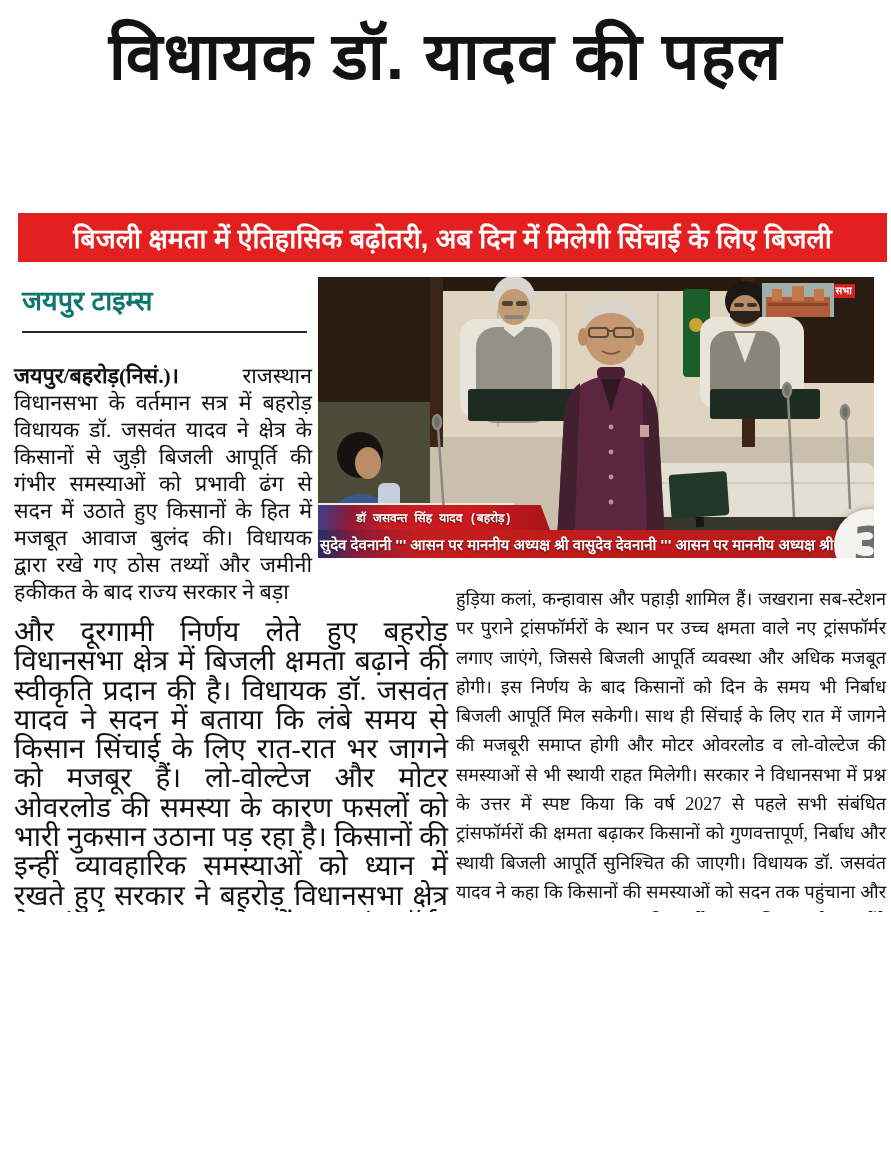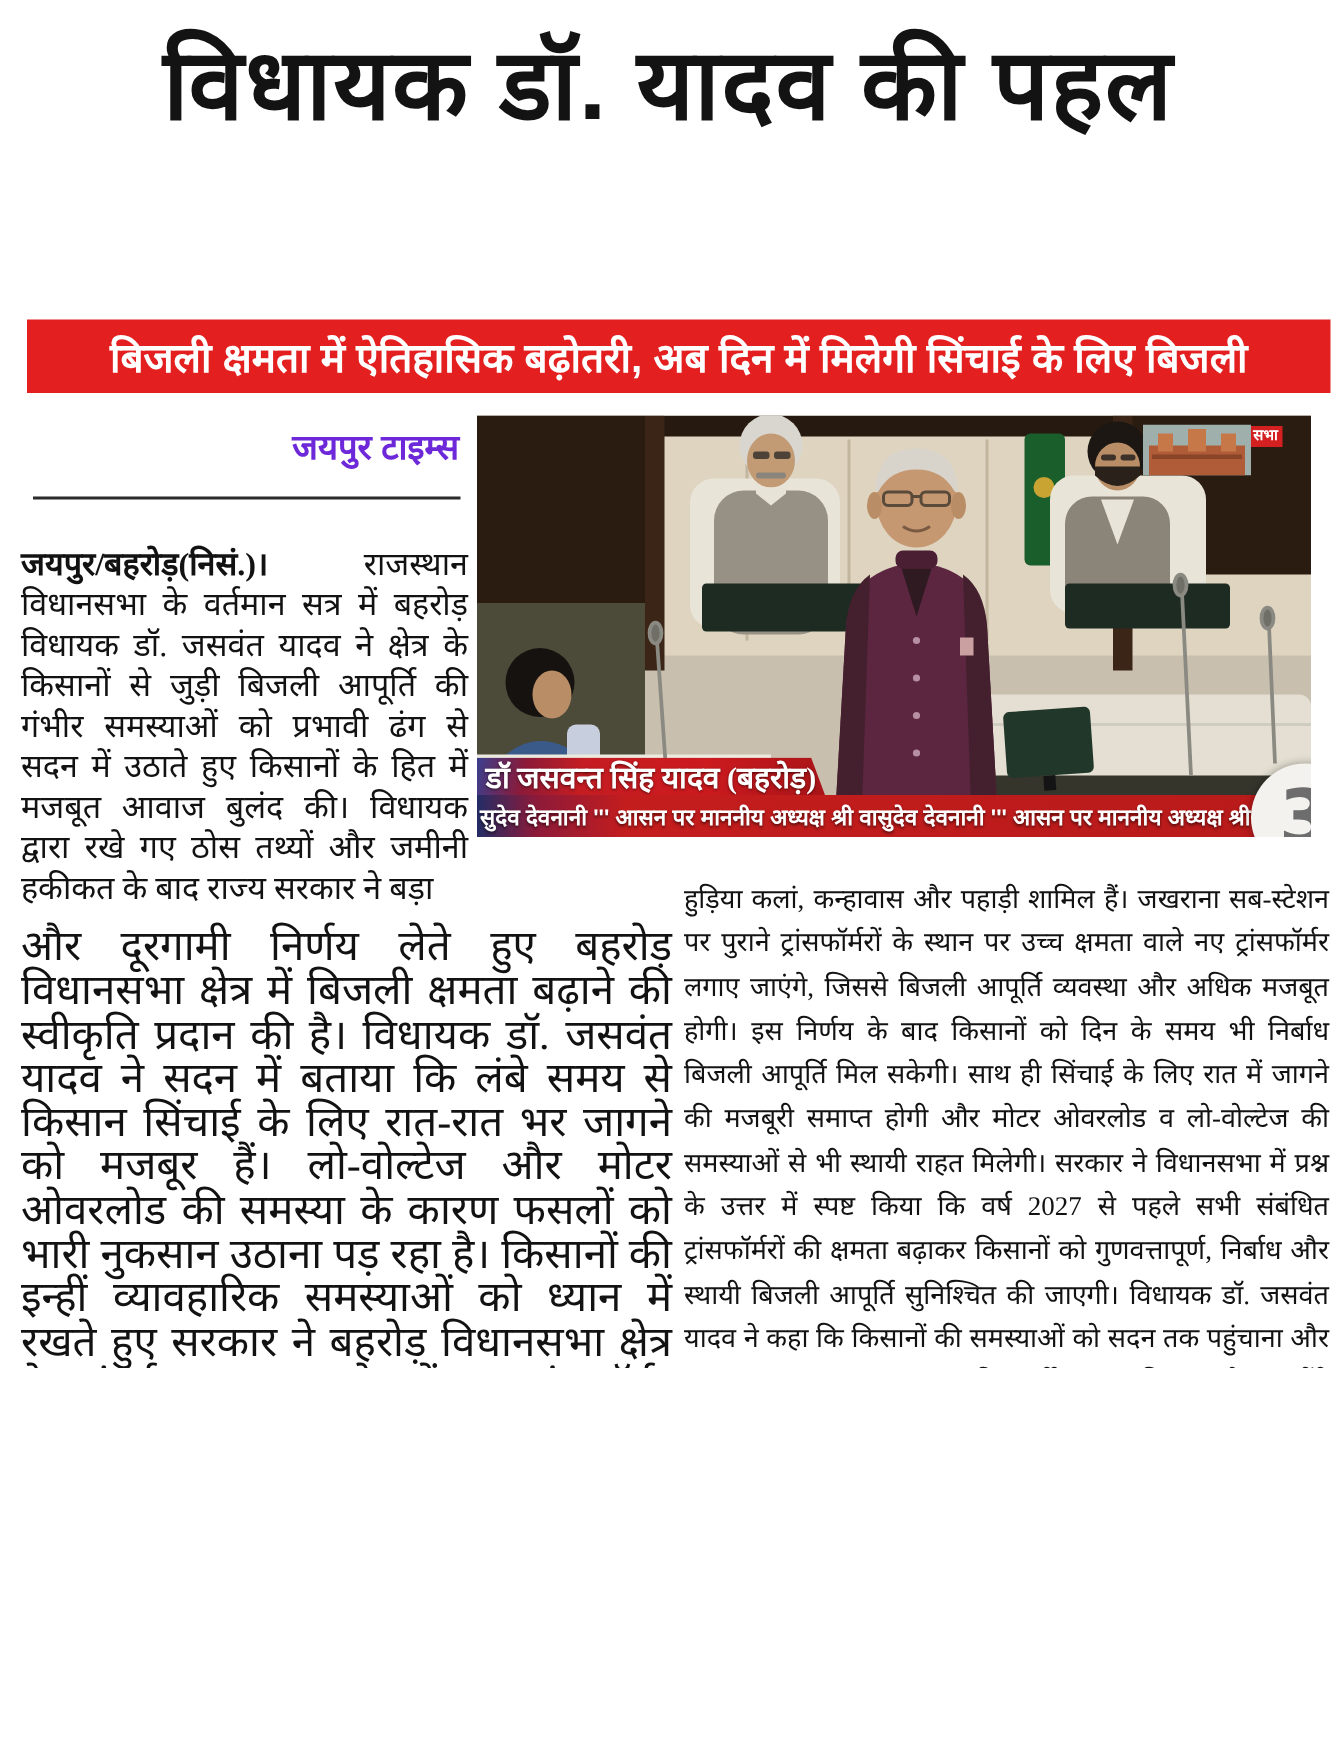--- a/index.html
+++ b/index.html
@@ -10,22 +10,22 @@
   .headline{position:absolute;left:12px;top:8px;width:867px;text-align:center;
             font-family:"Liberation Sans", sans-serif;font-weight:800;color:#131313;
             font-size:66px;line-height:96px;letter-spacing:1px;}
 
   
   .banner{position:absolute;left:18px;top:213px;width:869px;height:49px;background:#e31f1f;
           display:flex;align-items:center;justify-content:center;
           font-family:"Liberation Sans", sans-serif;font-weight:700;color:#ffffff;font-size:27px;}
 
   
-  .byline{position:absolute;left:22px;top:281px;width:284px;text-align:right;
-          font-family:"Liberation Sans", sans-serif;font-weight:700;font-size:23px;color:#6d28d9;}
+  .byline{position:absolute;left:22px;top:281px;width:284px;text-align:left;
+          font-family:"Liberation Sans", sans-serif;font-weight:700;font-size:27px;color:#0f766e;}
   .byline-rule{position:absolute;left:22px;top:331px;width:285px;border-top:2px solid #2b2b2b;}
 
   
   .bodytext{position:absolute;text-align:justify;color:#121212;}
   .col1-narrow{left:14px;top:341px;width:298px;font-size:21.5px;line-height:27px;}
   .col1-wide{left:14px;top:589px;width:434px;font-size:28px;line-height:29.3px;}
   .col2{left:456px;top:567px;width:430px;font-size:18px;line-height:29.3px;}
   .dateline{font-weight:bold;}
 
   
@@ -36,21 +36,21 @@
   .logo-box{position:absolute;right:12px;top:6px;width:100px;text-align:center;}
   .logo-labels{display:flex;justify-content:center;margin-top:1px;
                font-family:"Liberation Sans", sans-serif;font-weight:700;font-size:10px;line-height:14px;}
   .logo-raj{background:#f2efe8;color:#c02020;padding:0 3px;}
   .logo-vs{background:#d42020;color:#ffffff;padding:0 3px;}
 
   .name-plate{position:absolute;left:0;top:228px;width:232px;height:25px;
               background:linear-gradient(100deg,#3b3f8e 0%,#8c1a38 14%,#c41d22 30%,#cc1a1f 65%,#a81418 100%);
               clip-path:polygon(0 0,96% 0,100% 100%,0 100%);
               display:flex;align-items:center;justify-content:center;
-              font-family:Liberation Serif, serif;font-weight:700;font-size:20px;color:#ffffff;
+              font-family:Liberation Mono, monospace;font-weight:700;font-size:12px;color:#ffffff;
               text-shadow:0 1px 2px rgba(0,0,0,.55);}
   .ticker{position:absolute;left:0;top:253px;width:556px;height:28px;
           background:linear-gradient(90deg,#232d66 0%,#8c1a3a 7%,#c41d1d 18%,#b81a1a 100%);
           display:flex;align-items:center;white-space:nowrap;overflow:hidden;
           font-family:"Liberation Sans", sans-serif;font-weight:700;font-size:15px;color:#ffffff;
           text-shadow:0 1px 2px rgba(0,0,0,.55);padding-left:2px;}
   .circle3{position:absolute;left:516px;top:232px;width:72px;height:72px;border-radius:50%;
            background:#f4f2ee;display:flex;align-items:center;justify-content:center;
            font-family:"DejaVu Sans", sans-serif;font-weight:700;font-size:50px;color:#6d6d6d;
            box-shadow:0 0 6px rgba(0,0,0,.35);}

